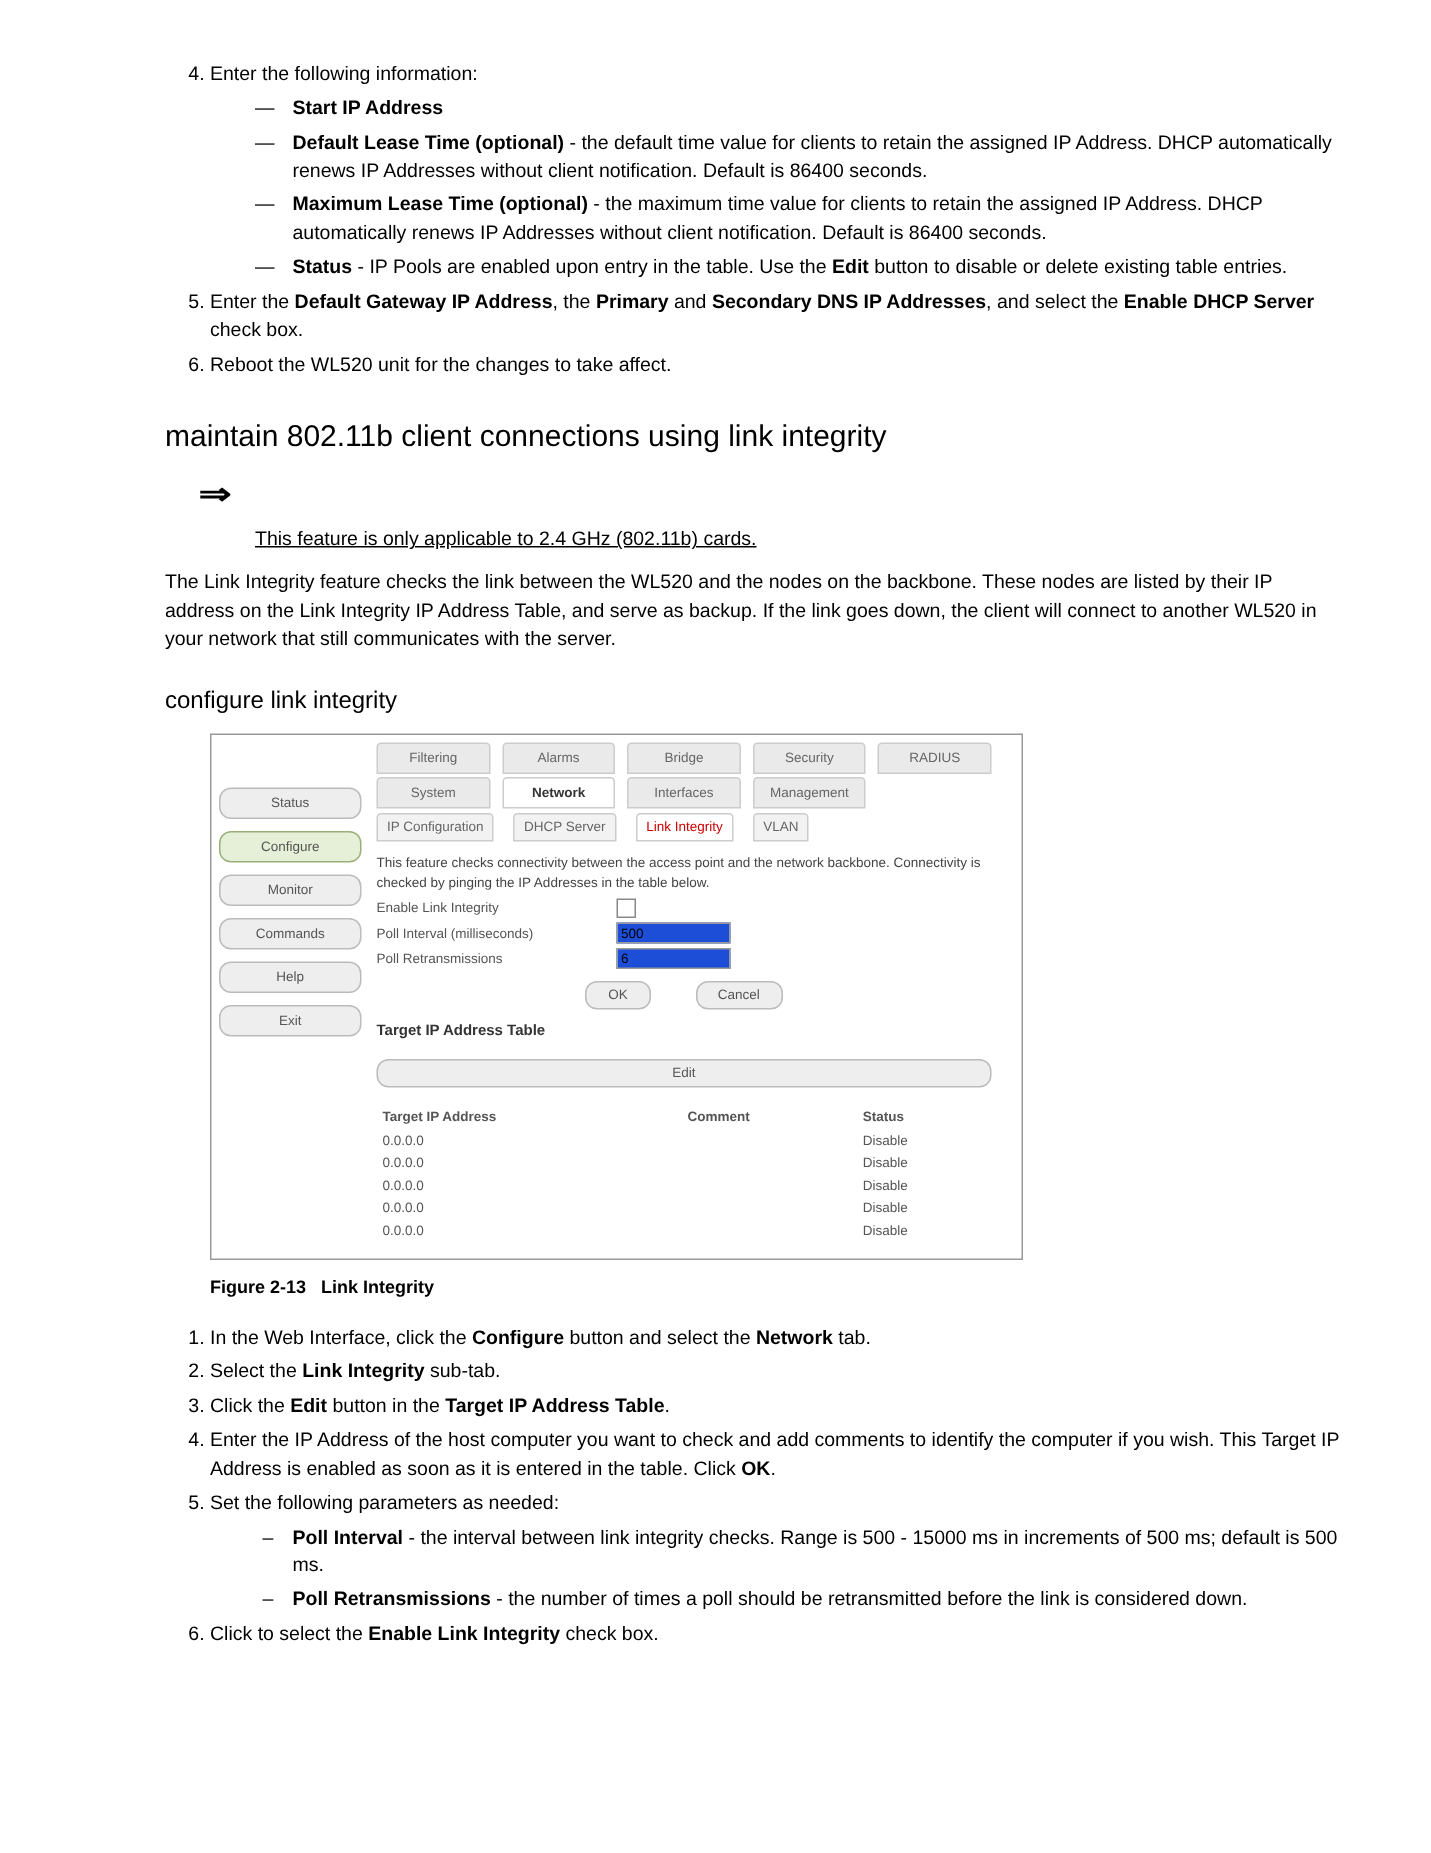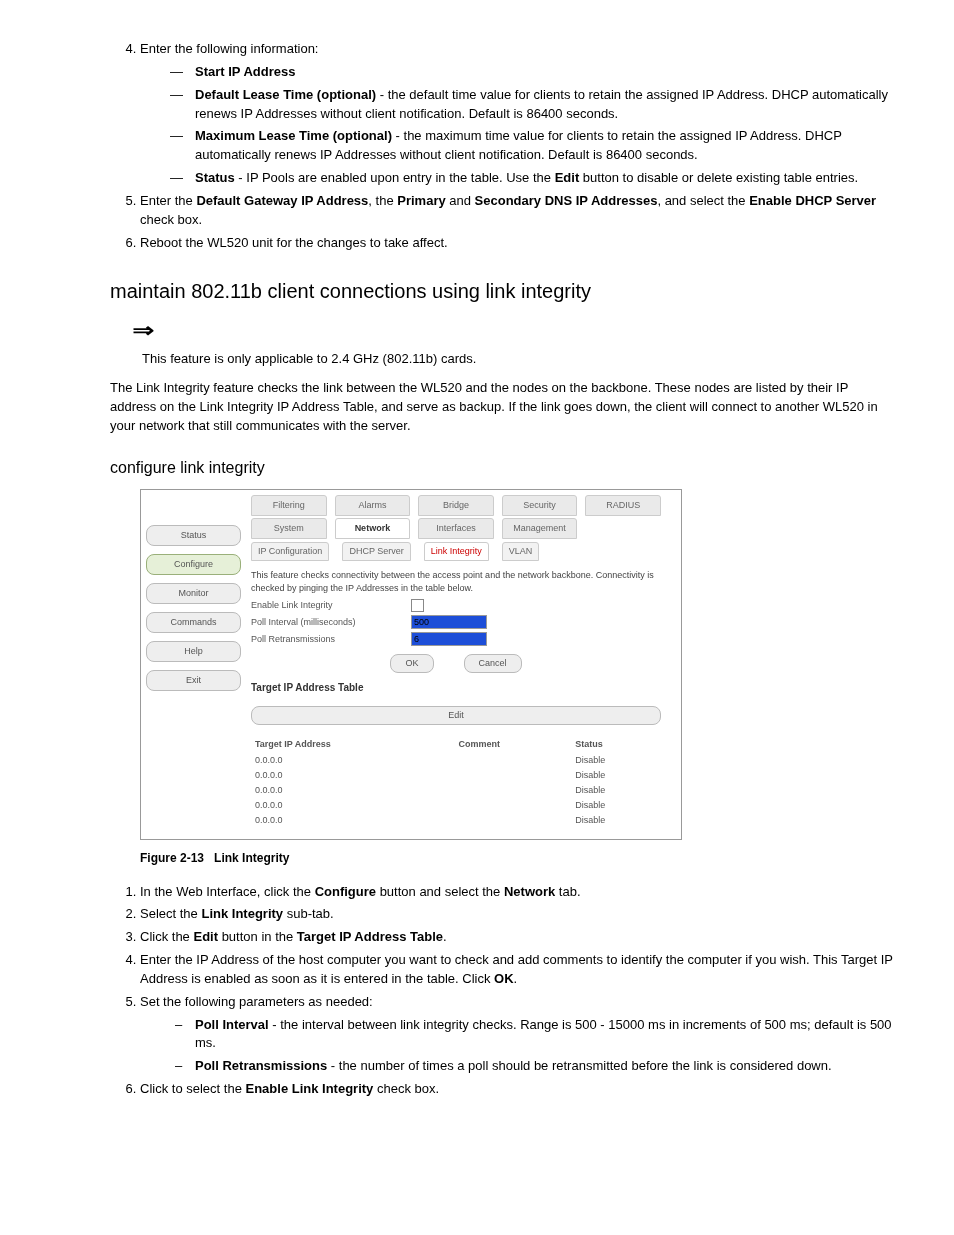--- a/index.html
+++ b/index.html
@@ -19,21 +19,21 @@
   ul.dash > li { position: relative; margin-bottom: 4px; }
   ul.dash > li::before { content: "—"; position: absolute; left: -25px; }
   ul.dash2 { list-style: none; padding-left: 55px; margin: 4px 0; }
   ul.dash2 > li { position: relative; margin-bottom: 4px; }
   ul.dash2 > li::before { content: "–"; position: absolute; left: -20px; }
   b { font-weight: bold; text-align: center; }
   h2.section { font-size: 20px; font-weight: normal; margin: 25px 0 10px 0; }
   h3.sub { font-size: 16px; font-weight: normal; margin: 20px 0 10px 0; }
   .arrow-row { margin: 5px 0 5px 25px; }
   .arrow-icon { font-size: 20px; font-weight: bold; display:inline-block; transform: scaleX(1.3); }
-  .note-text { margin-left: 32px; }
+  .note-text { margin-left: 60px; text-decoration: underline; }
   p.body { margin: 10px 0 15px 0; }
   .fig-caption { font-size: 12px; margin: 10px 0 15px 30px; }
 
   
   .figure { border: 1px solid #999; width: 540px; margin: 10px 0 10px 30px; background:#fff; }
   .fig-inner { display:flex; }
   .sidebar { width: 95px; padding: 35px 5px 5px 5px; display:flex; flex-direction:column; gap:8px; }
   .sidebtn { font-size:9px; color:#555; background:#eee; border:1px solid #bbb; border-radius:8px; text-align:center; padding:3px 2px; }
   .sidebtn.active { background:#e6f0d8; border-color:#9ab07a; }
   .main-panel { flex:1; padding:5px 20px 10px 5px; font-size:9px; color:#555; }

